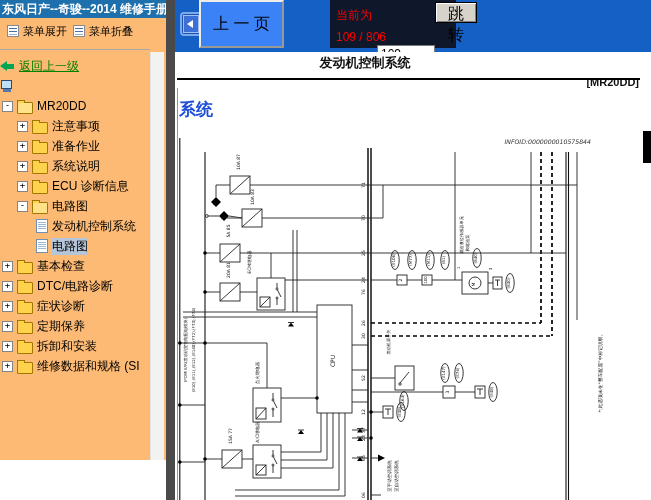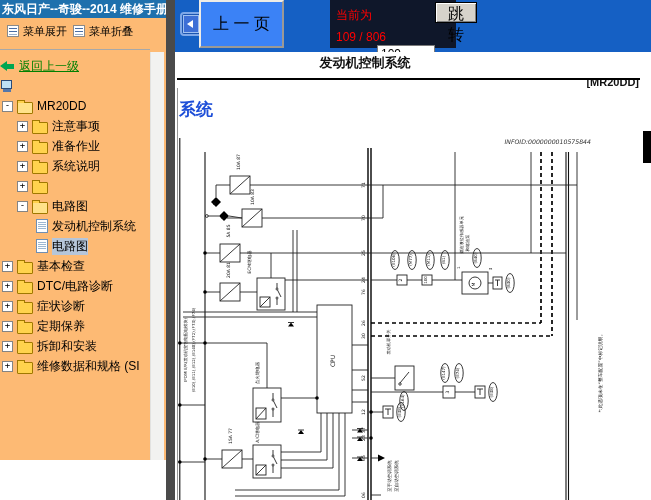--- a/index.html
+++ b/index.html
@@ -121,20 +121,21 @@
         <span>准备作业</span>
       </div>
       <div class="trow L1">
         <span class="expand">+</span>
         <span class="fldr"></span>
         <span>系统说明</span>
       </div>
       <div class="trow L1">
         <span class="expand">+</span>
         <span class="fldr"></span>
+        <span>ECU 诊断信息</span>
       </div>
       <div class="trow L1">
         <span class="expand">-</span>
         <span class="fldr open"></span>
         <span>电路图</span>
       </div>
       <div class="trow L2">
         <span class="doci"></span>
         <span>发动机控制系统</span>
       </div>

